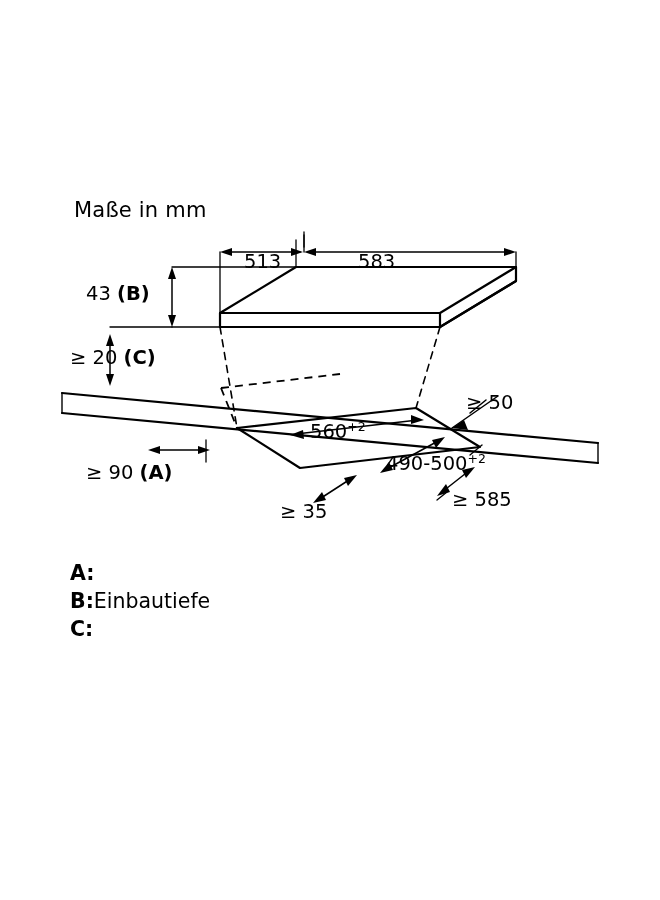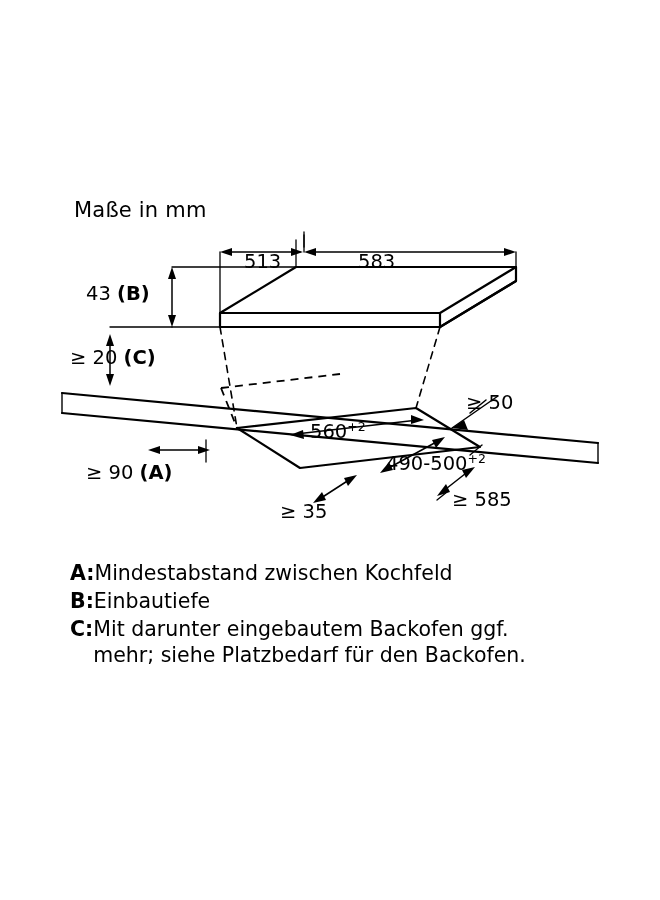--- a/index.html
+++ b/index.html
@@ -234,34 +234,33 @@
       <text class="dim-label" x="280" y="518" font-size="19.5" font-family="DejaVu Sans">≥ 35</text>
       <text class="dim-label" x="452" y="506" font-size="19.5" font-family="DejaVu Sans">≥ 585</text>
     </g>
   </svg>
 
   <div class="legend">
 
     <div class="legend-row">
       <span class="legend-key">A:</span>
       <span class="legend-text">
-        <span>Mindestabstand zwischen Kochfeld</span><br>
+        <br>
       </span>
     </div>
 
     <div class="legend-row">
       <span class="legend-key">B:</span>
       <span class="legend-text">
         <span>Einbautiefe</span>
       </span>
     </div>
 
     <div class="legend-row">
       <span class="legend-key">C:</span>
       <span class="legend-text">
-        <span>Mit darunter eingebautem Backofen ggf.</span><br>
-        <span>mehr; siehe Platzbedarf für den Backofen.</span>
+        <br>
       </span>
     </div>
 
   </div>
 
 </div>
 
 </body></html>

